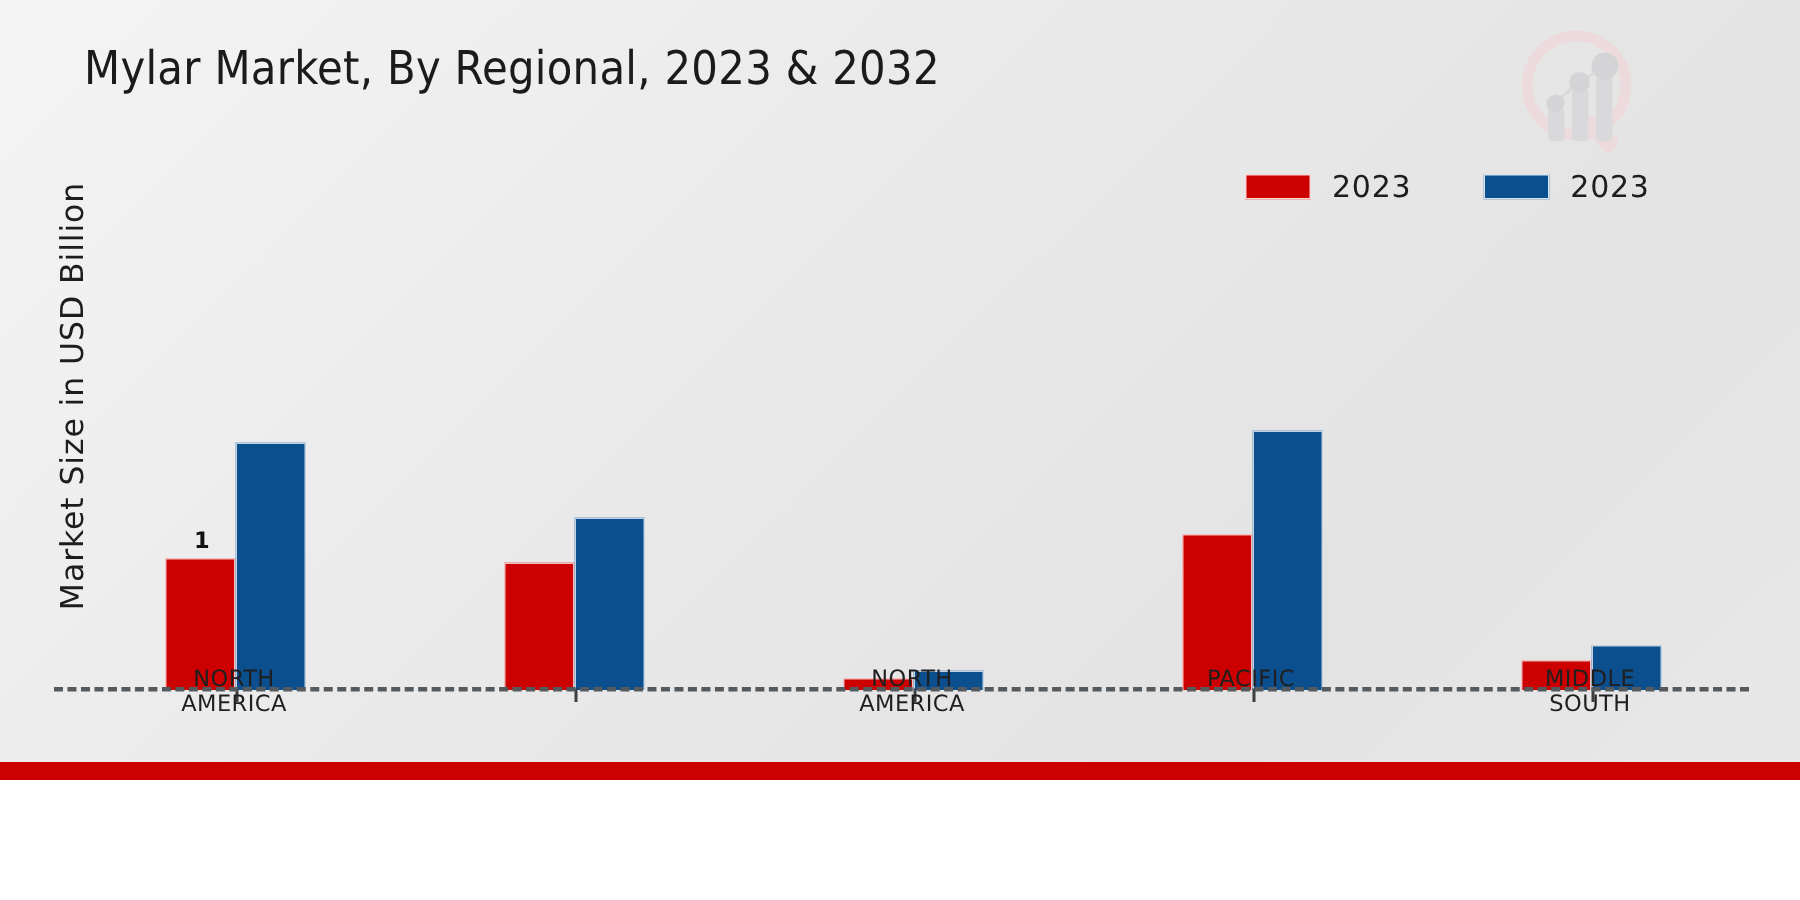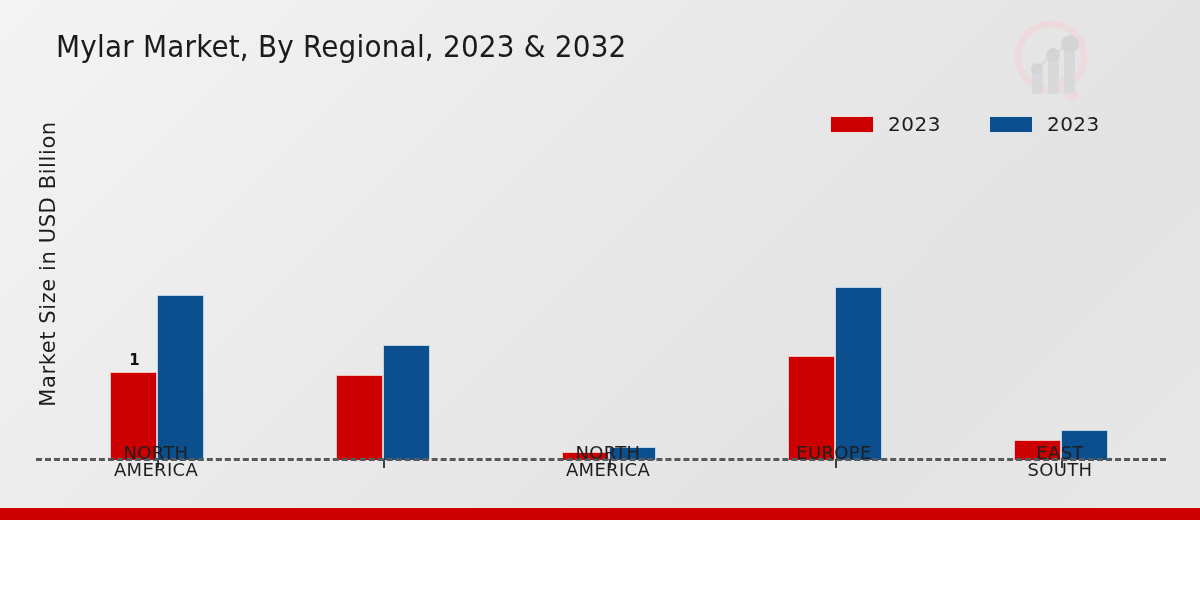--- a/index.html
+++ b/index.html
@@ -134,21 +134,21 @@
     height: 9px;
     background: #3c3f42;
   }
 
   
   .cat-label {
     position: absolute;
     top: 444px;
     width: 180px;
     text-align: center;
-    font-size: 18px;
+    font-size: 15px;
     line-height: 17px;
     color: #1f1f1f;
     letter-spacing: 0.3px;
   }
 
   
   #footer-bar {
     position: absolute;
     left: 0;
     bottom: 0;
@@ -245,23 +245,23 @@
     <div>AMERICA</div>
   </div>
 
 
   <div class="cat-label" style="left:518px">
     <div>NORTH</div>
     <div>AMERICA</div>
   </div>
 
   <div class="cat-label" style="left:744px">
-    <div>EUROPE</div>
+    <div>PACIFIC</div>
   </div>
 
   <div class="cat-label" style="left:970px">
-    <div>EAST</div>
+    <div>MIDDLE</div>
     <div>SOUTH</div>
   </div>
 
   <div id="footer-bar"></div>
 
 </div>
 
 </body></html>

